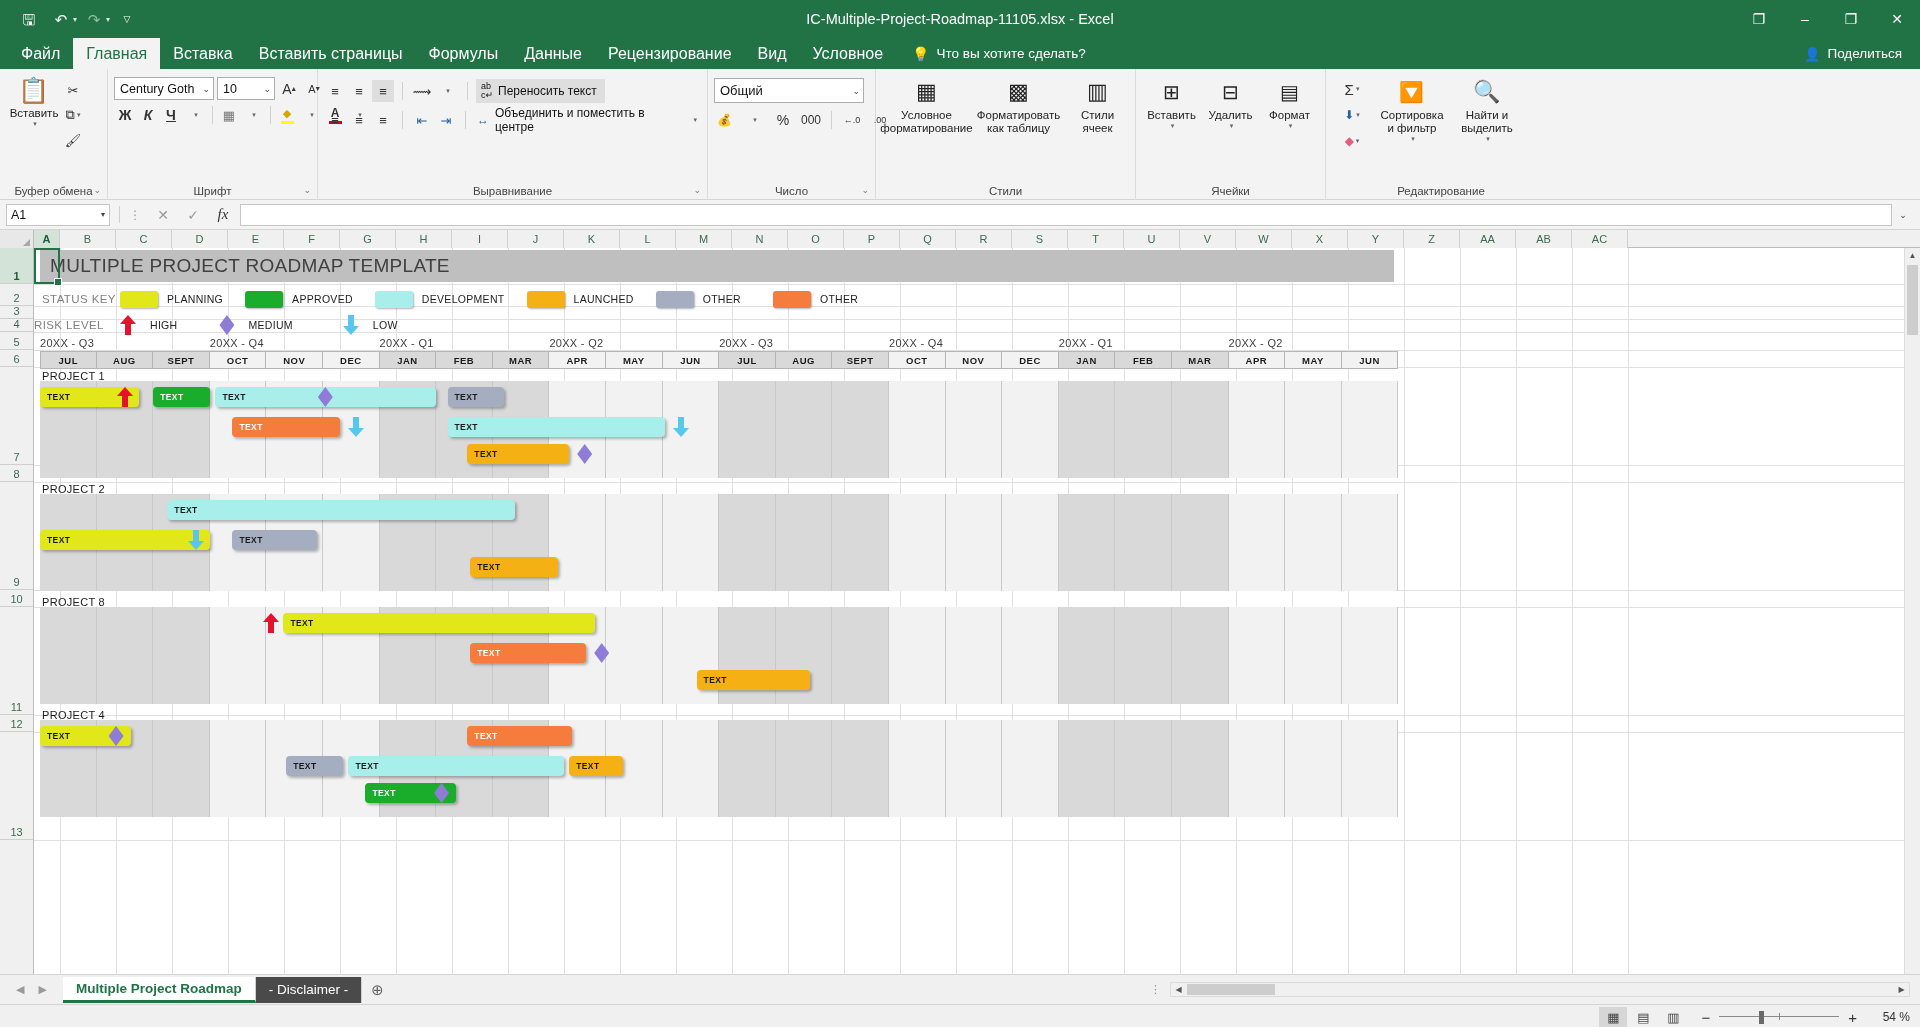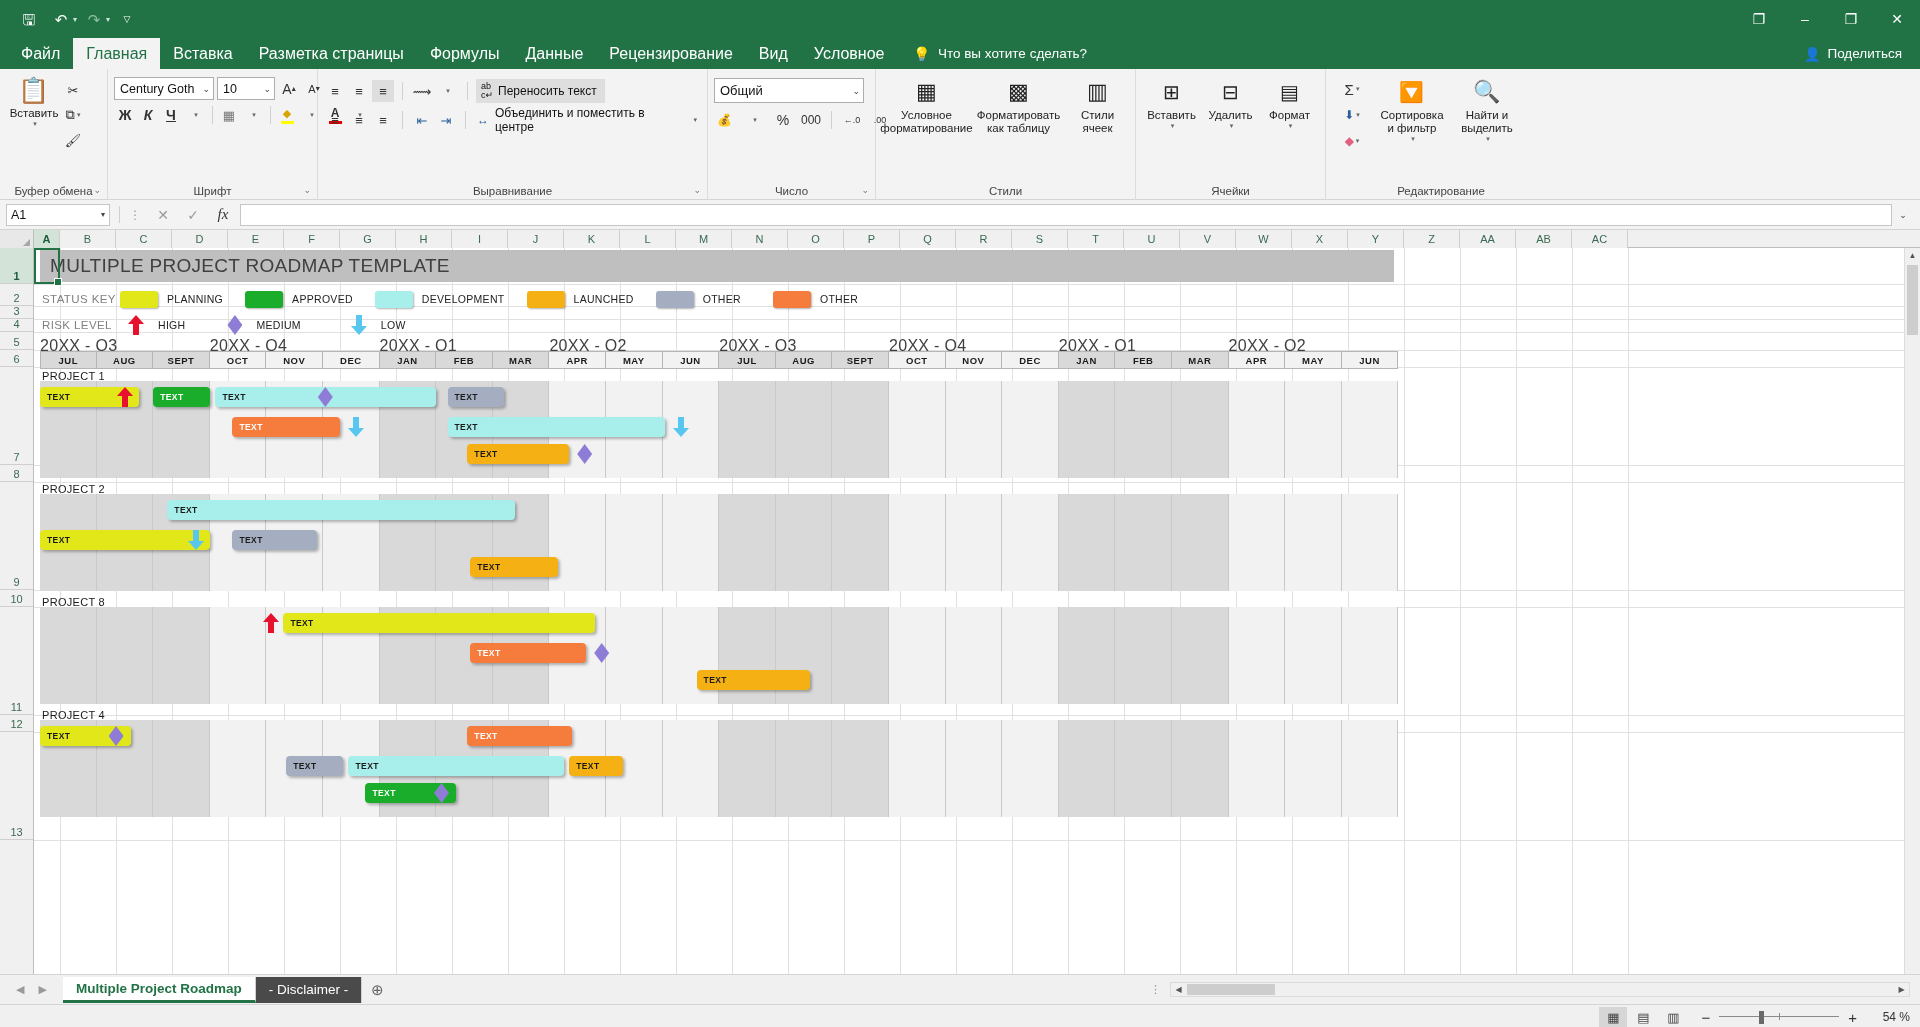--- a/index.html
+++ b/index.html
@@ -216,21 +216,21 @@
     content: ""; position: absolute; left: 0; bottom: 0;
     border-left: 8px solid transparent; border-right: 8px solid transparent;
     border-top: 9px solid #58c7ef;
   }
   .diamond {
     width: 15px; height: 20px; background: #8e7cd6;
     clip-path: polygon(50% 0%, 100% 50%, 50% 100%, 0% 50%);
   }
 
   .qhdr {
-    position: absolute; font-size: 16px; color: #3f3f3f; letter-spacing: .3px;
+    position: absolute; font-size: 11px; color: #3f3f3f; letter-spacing: .3px;
   }
   .mcell {
     position: absolute; height: 18px; font-size: 9.5px; color: #1a1a1a;
     display: flex; align-items: center; justify-content: center;
     font-weight: bold; letter-spacing: .5px;
     border-right: 1px solid #b5b5b5; border-top: 1px solid #b5b5b5;
     border-bottom: 1px solid #b5b5b5;
   }
   .proj-lbl {
     position: absolute; font-size: 11px; color: #1a1a1a; letter-spacing: .3px;
@@ -306,33 +306,34 @@
 
 <div class="titlebar">
   <div class="qat">
     <div class="qat-btn">🖫</div>
     <div class="qat-btn">↶</div>
     <div class="qat-caret">▾</div>
     <div class="qat-btn dim">↷</div>
     <div class="qat-caret">▾</div>
     <div class="qat-btn" style="font-size:9px">▽</div>
   </div>
+  <div class="title-text">IC-Multiple-Project-Roadmap-11105.xlsx  -  Excel</div>
   <div class="win-ctrls">
     <div class="win-btn">❐</div>
     <div class="win-btn">–</div>
     <div class="win-btn">❐</div>
     <div class="win-btn close">✕</div>
   </div>
 </div>
 
 <div class="tabbar">
   <div class="tab">Файл</div>
   <div class="tab active">Главная</div>
   <div class="tab">Вставка</div>
-  <div class="tab">Разметка страницы</div>
+  <div class="tab">Вставить страницы</div>
   <div class="tab">Формулы</div>
   <div class="tab">Данные</div>
   <div class="tab">Рецензирование</div>
   <div class="tab">Вид</div>
   <div class="tab">Условное</div>
   <div class="tellme">
     <span class="bulb">💡</span>
     <span>Что вы хотите сделать?</span>
   </div>
   <div class="share">
@@ -681,21 +682,21 @@
           </div>
           <div style="display: flex; align-items: center; gap: 9px; margin-right: 32px;">
             <div class="swatch" style="background: rgb(165, 174, 192);"></div>
             <div class="legend-text">OTHER</div>
           </div>
           <div style="display: flex; align-items: center; gap: 9px; margin-right: 22px;">
             <div class="swatch" style="background: rgb(245, 124, 60);"></div>
             <div class="legend-text">OTHER</div>
           </div>
         </div>
-        <div class="legend-row" style="left: 8px; top: 66px; height: 22px;">
+        <div class="legend-row" style="left: 0; top: 66px; height: 22px;">
           <div class="legend-lbl" style="width: 78px;">RISK LEVEL</div>
           <div style="display: flex; align-items: center; gap: 14px; margin-right: 42px; margin-left: 8px;">
             <div class="arrow-up"></div>
             <div class="legend-text">HIGH</div>
           </div>
           <div style="display: flex; align-items: center; gap: 14px; margin-right: 50px; margin-left: 0px;">
             <div class="diamond"></div>
             <div class="legend-text">MEDIUM</div>
           </div>
           <div style="display: flex; align-items: center; gap: 14px; margin-right: 50px; margin-left: 0px;">

